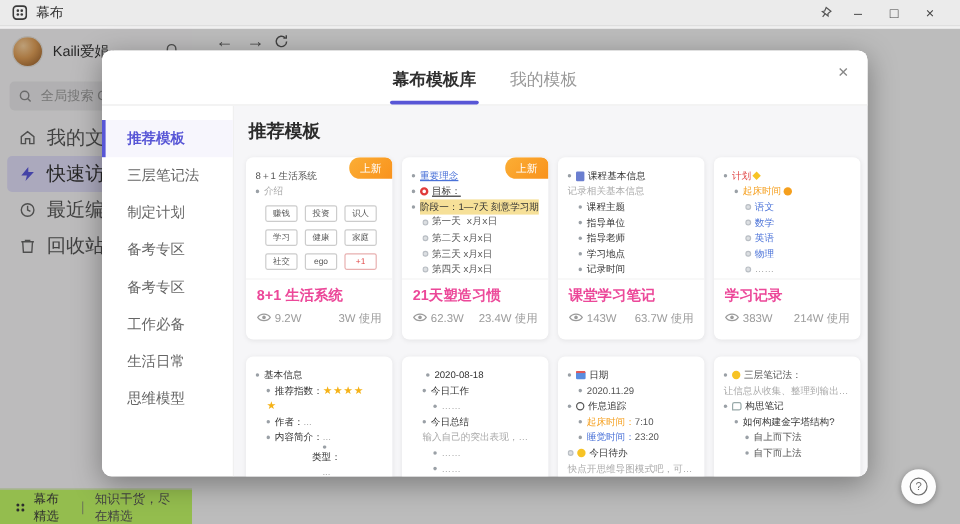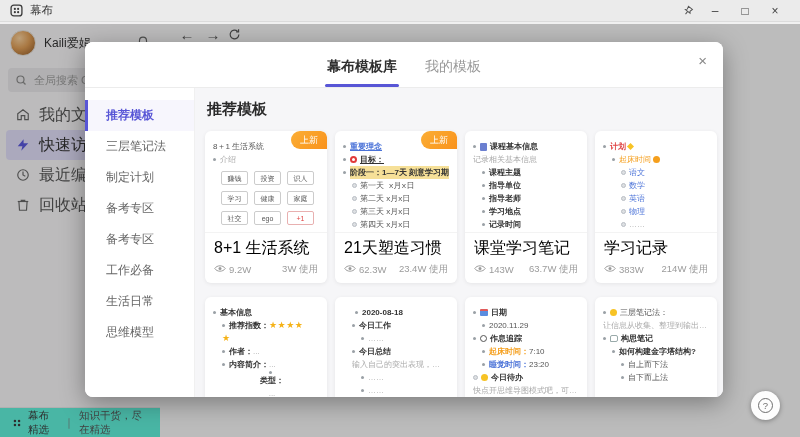--- a/index.html
+++ b/index.html
@@ -21,21 +21,21 @@
   .user-name{font-size:12px;color:#333;margin-left:8px;}
   .user-caret{font-size:8px;color:#666;margin-left:3px;}
   .user-spacer{flex:1;}
   .search-box{margin:8px 8px 0 8px;height:24px;background:#e3e2e4;border-radius:4px;display:flex;align-items:center;padding:0 7px;overflow:hidden;}
   .search-box input{border:none;outline:none;background:transparent;font-size:11px;color:#666;width:110px;margin-left:5px;font-family:inherit;}
   .search-box input::placeholder{color:#999;}
   #side-nav{margin-top:8px;}
   .side-item{height:30px;display:flex;align-items:center;padding:0 10px;margin:0 6px;border-radius:4px;font-size:16px;color:#555;cursor:pointer;}
   .side-item .side-ic{display:flex;align-items:center;margin-right:9px;}
   .side-item.active{background:#dcd9f3;color:#333;}
-  .side-footer{position:absolute;left:0;bottom:0;width:160px;height:30px;border-top:1px solid #e2e1e2;display:flex;align-items:center;padding:0 12px;font-size:10.5px;color:#3c3c3c;background:#5eead4;}
+  .side-footer{position:absolute;left:0;bottom:0;width:160px;height:30px;border-top:1px solid #e2e1e2;display:flex;align-items:center;padding:0 12px;font-size:10.5px;color:#3c3c3c;background:#bef264;}
   .side-footer .sf-ic{margin-right:6px;display:flex;align-items:center;}
   .sf-div{margin:0 5px;color:#777;}
   .sf-slogan{color:#555;}
 
   
   #content{position:absolute;left:160px;top:22px;right:0;bottom:0;background:#f1f1f1;z-index:1;}
   #toolbar{height:24px;display:flex;align-items:center;padding-left:14px;}
   .nav-btn{width:26px;text-align:center;font-size:15px;color:#555;cursor:pointer;}
   .nav-refresh{margin-left:2px;display:flex;align-items:center;cursor:pointer;}
   #overlay{position:absolute;left:0;top:24px;right:0;bottom:0;background:rgba(0,0,0,0.22);z-index:2;}
@@ -60,42 +60,42 @@
   .cards-row{display:flex;gap:8px;margin-bottom:14px;}
   .card{width:122px;flex:none;background:#fff;border-radius:6px;box-shadow:0 1px 4px rgba(0,0,0,0.07);position:relative;overflow:hidden;display:flex;flex-direction:column;}
   .row1 .card{height:152px;}
   .row2 .card{height:150px;}
   .badge{position:absolute;top:0;right:0;background:linear-gradient(135deg,#fbae35,#f9921c);color:#fff;font-size:9px;padding:2.5px 9px;border-radius:9px 6px 0 9px;z-index:1;}
   .preview{padding:9px 5px 2px 8px;height:101px;overflow:hidden;flex:none;}
   .row2 .preview{height:auto;flex:1;}
   .pline{display:flex;align-items:center;line-height:13px;font-size:8px;color:#555;white-space:nowrap;overflow:hidden;}
   .b-dot{width:3px;height:3px;background:#9aa0a6;border-radius:50%;margin-right:4px;flex:none;}
   .b-ring{width:5px;height:5px;border:1px solid #b9bec4;background:#dcdfe2;border-radius:50%;margin-right:3px;flex:none;}
-  .bold{font-weight:bold;color:#333;}
+  .bold{font-weight:normal;color:#333;}
   .gray{color:#aaa;}
   .blue{color:#4a72d8;}
   .red{color:#e04545;}
   .orange{color:#f59f1d;}
   .hl{background:#f6e098;}
   .u{text-decoration:underline;}
   .star{color:#f5b217;letter-spacing:0.5px;font-size:9px;}
   .ic{display:inline-block;vertical-align:middle;margin-right:3px;flex:none;}
   .ic-target{width:7px;height:7px;border:2px solid #e03b3b;border-radius:50%;}
   .ic-book{width:7px;height:8px;background:#6b7fd0;border-radius:1px;}
   .ic-calendar{width:8px;height:7px;background:#5a8de0;border-radius:1px;border-top:2px solid #e05a5a;}
   .ic-clock2{width:7px;height:7px;border:1.5px solid #555;border-radius:50%;}
   .ic-bulb{width:7px;height:7px;background:#f7c325;border-radius:50%;}
   .ic-chat{width:8px;height:7px;border:1.5px solid #9aa;border-radius:2px 2px 2px 0;}
   .ic-orange{width:7px;height:7px;background:#f59f1d;border-radius:50%;margin-left:2px;margin-right:0;}
   .ic-spark{width:5px;height:5px;background:#f7c325;transform:rotate(45deg);margin-left:2px;margin-right:0;}
   .pgrid{display:grid;grid-template-columns:repeat(3,27px);gap:6px;margin:5px 0 0 8px;}
   .pgrid .cell{border:1px solid #ccc;border-radius:2px;height:14px;font-size:7px;display:flex;align-items:center;justify-content:center;color:#555;background:#fff;}
   .pgrid .cell.red{color:#e04545;border-color:#e8b0b0;}
   .card-foot{border-top:1px solid #f3f3f3;flex:none;}
-  .card-title{padding:5px 9px 0;font-size:16px;font-weight:normal;color:#000000;white-space:nowrap;overflow:hidden;}
+  .card-title{padding:5px 9px 0;font-size:12px;font-weight:bold;color:#ec4899;white-space:nowrap;overflow:hidden;}
   .card-stats{display:flex;justify-content:space-between;align-items:center;padding:4px 9px 7px;font-size:9.5px;color:#9b9b9b;}
   .views{display:flex;align-items:center;gap:3px;}
 </style>
 </head>
 <body>
 
 <div id="screen">
 
   <div id="titlebar">
     <span class="tb-logo">

